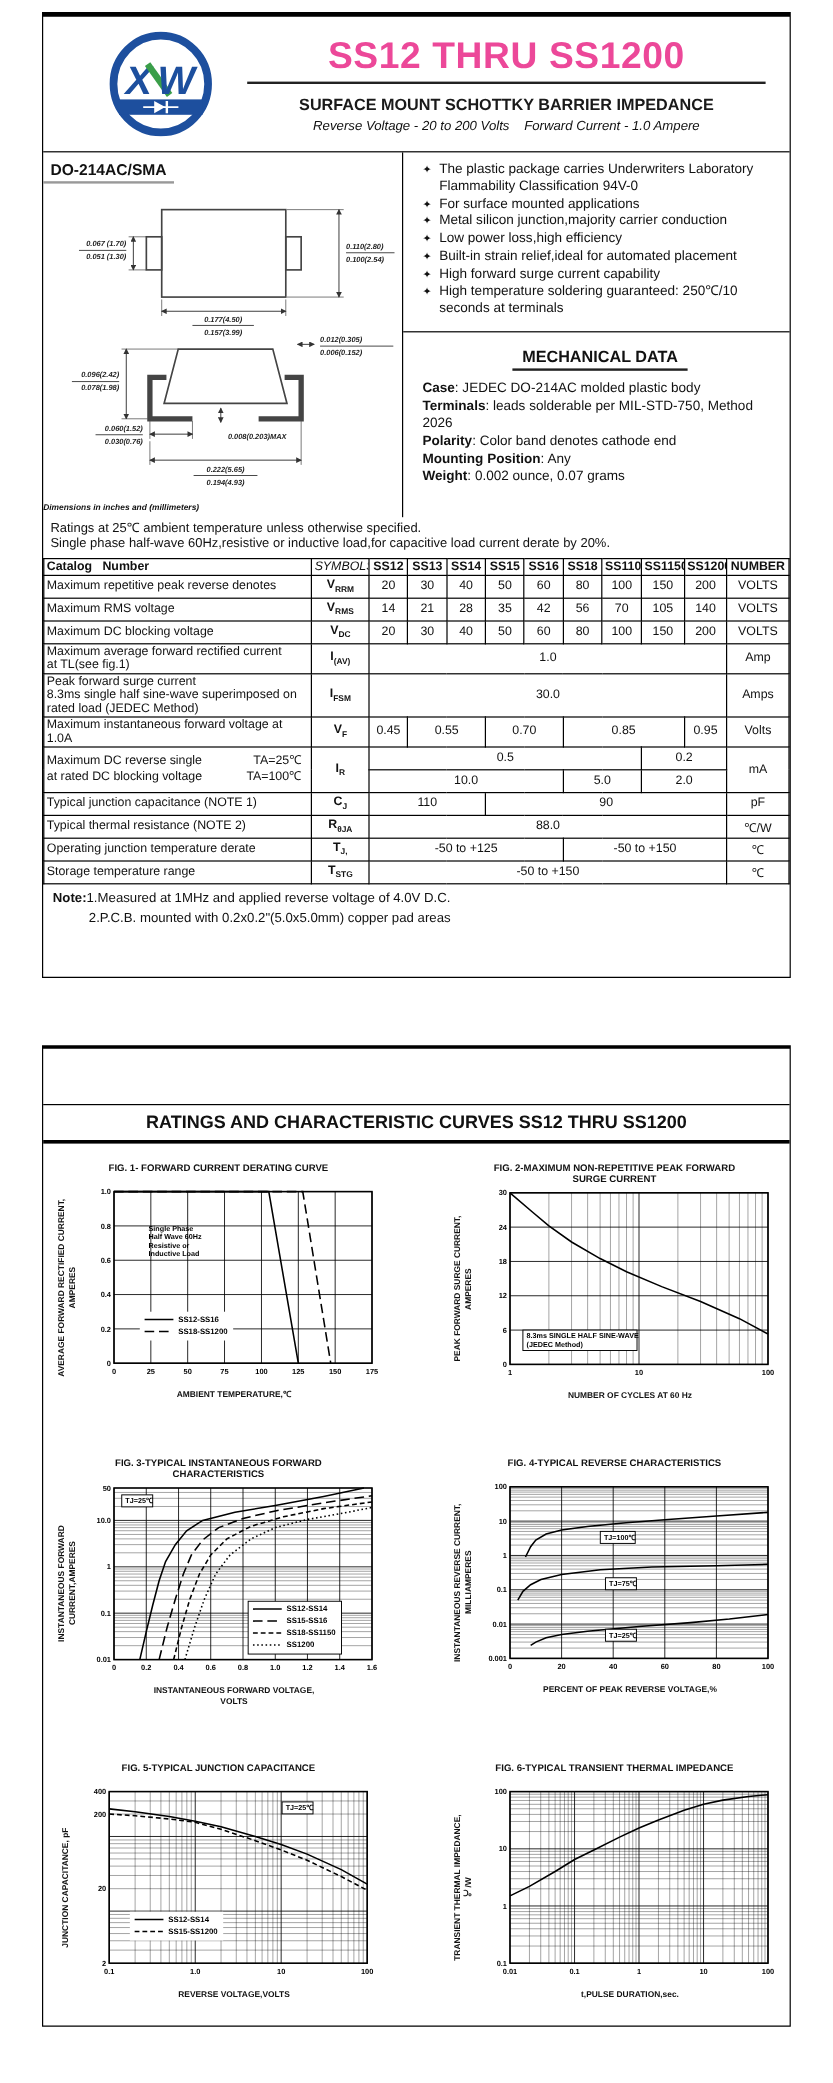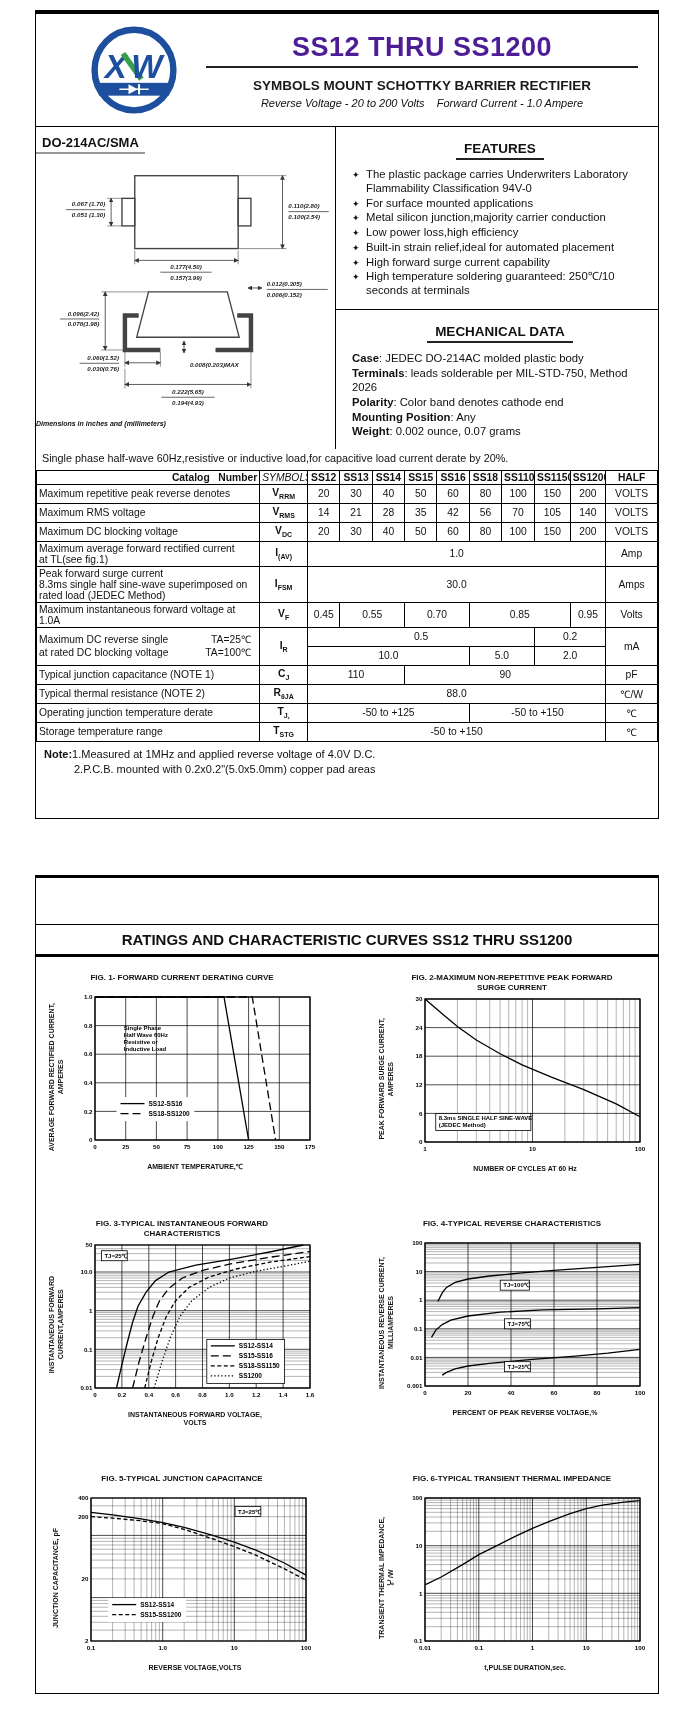--- a/index.html
+++ b/index.html
@@ -5,21 +5,21 @@
   html,body{margin:0;padding:0;background:#fff;}
   body{width:694px;font-family:"Liberation Sans",sans-serif;color:#111;}
   .sheet{width:694px;min-height:1736px;position:relative;padding-top:10px;box-sizing:border-box;}
   .page{margin:0 35px;border:1.5px solid #000;box-sizing:border-box;background:#fff;}
   .page1{border-top:4px solid #000;min-height:788px;}
   .page2{margin-top:56px;border-top:3px solid #000;min-height:812px;}
 
   
   .hdr{display:flex;align-items:center;height:112px;padding:4px 10px 4px 52px;box-sizing:border-box;}
   .hdr-right{flex:1;padding:0 8px 0 24px;}
-  .title{font-size:27px;font-weight:bold;text-align:center;letter-spacing:.5px;color:#4c1d95;}
+  .title{font-size:31px;font-weight:bold;text-align:center;letter-spacing:.5px;color:#ec4899;}
   .title-rule{border:none;border-top:2.5px solid #222;margin:3px 2px 10px 2px;}
   .subtitle{font-size:13.5px;font-weight:bold;text-align:center;color:#1a1a1a;}
   .tagline{font-size:11px;font-style:italic;text-align:center;margin-top:4px;white-space:pre-wrap;}
 
   
   .mid{display:flex;border-top:1.5px solid #000;}
   .pkg{width:300px;border-right:1.5px solid #000;box-sizing:border-box;padding:6px 0 4px 0;text-align:left;}
   .pkg-title{display:inline-block;font-size:13px;font-weight:bold;border-bottom:2px solid #999;padding:0 6px 2px 6px;margin-bottom:2px;}
   .pkg-caption{font-size:7px;font-style:italic;font-weight:bold;margin-top:2px;}
   .pkg svg{font-family:"Liberation Sans",sans-serif;}
@@ -41,21 +41,21 @@
   .mech-line{font-size:11.3px;line-height:1.3;}
   .mech-line b{font-weight:bold;}
 
   
   .banner{border-top:2px solid #000;border-bottom:2px solid #000;text-align:center;font-size:13.5px;font-weight:bold;padding:3px 0;}
   .intro{font-size:10.8px;padding:3px 6px 4px 6px;line-height:1.25;}
 
   
   table.ratings{width:100%;border-collapse:collapse;table-layout:fixed;}
   table.ratings td,table.ratings th{border:1px solid #000;padding:1px 2px;font-size:10.3px;overflow:hidden;}
-  th.cparam{text-align:right;padding-left:14px;font-size:11.5px;font-weight:bold;white-space:pre;margin-left:40px;}
+  th.cparam{text-align:left;padding-left:14px;font-size:11.5px;font-weight:bold;white-space:pre;margin-left:40px;}
   th.csym{font-size:8px;font-style:italic;font-weight:normal;}
   th.cpart{font-size:9px;font-weight:bold;}
   th.cunits{font-size:10px;font-weight:bold;}
   td.param{text-align:left;padding-left:4px;font-size:10.4px;}
   td.param .pline{display:flex;justify-content:space-between;padding-right:6px;line-height:1.3;}
   td.sym{text-align:center;font-weight:bold;font-size:10.5px;}
   td.sym sub{font-size:7px;font-weight:bold;}
   td.val{text-align:center;font-size:10.4px;height:16px;}
   td.units{text-align:center;font-size:9.8px;}
   .notes{font-size:11px;padding:5px 8px 40px 8px;line-height:1.45;}
@@ -88,21 +88,21 @@
         <rect x="12" y="62" width="76" height="14" style="fill: rgb(29, 79, 158);"></rect>
         <g>
           <line x1="34" y1="69" x2="66" y2="69" stroke="#fff" stroke-width="1.6"></line>
           <polygon points="44,63.5 44,74.5 54,69" fill="#fff"></polygon>
           <line x1="55.5" y1="63.5" x2="55.5" y2="74.5" stroke="#fff" stroke-width="2.2"></line>
         </g>
       </svg>
       <div class="hdr-right">
         <div class="title">SS12 THRU SS1200</div>
         <hr class="title-rule">
-        <div class="subtitle">SYMBOLS MOUNT SCHOTTKY BARRIER RECTIFIER</div>
+        <div class="subtitle">SURFACE MOUNT SCHOTTKY BARRIER IMPEDANCE</div>
         <div class="tagline">Reverse Voltage - 20 to 200 Volts    Forward Current - 1.0 Ampere</div>
       </div>
     </div>
 
     <div class="mid">
       <div class="pkg">
         <div><span class="pkg-title">DO-214AC/SMA</span></div>
         <svg viewBox="0 0 300 262" width="296" height="258">
           <defs>
             <marker id="ah" viewBox="0 0 8 8" refX="7" refY="4" markerWidth="6" markerHeight="6" orient="auto-start-reverse">
@@ -162,21 +162,20 @@
             <text x="154" y="242" text-anchor="middle" class="dimtxt">0.222(5.65)</text>
             <line x1="127" y1="245" x2="181" y2="245" class="fdiv"></line>
             <text x="154" y="253" text-anchor="middle" class="dimtxt">0.194(4.93)</text>
           </g>
         </svg>
         <div class="pkg-caption">Dimensions in inches and (millimeters)</div>
       </div>
 
       <div class="feat-mech">
         <div class="blk">
-          <div class="blk-head"><span>FEATURES</span></div>
           <ul class="feat-list" id="feat-list">
               <li><span class="bullet">✦</span>The plastic package carries Underwriters Laboratory Flammability Classification 94V-0</li>
               <li><span class="bullet">✦</span>For surface mounted applications</li>
               <li><span class="bullet">✦</span>Metal silicon junction,majority carrier conduction</li>
               <li><span class="bullet">✦</span>Low power loss,high efficiency</li>
               <li><span class="bullet">✦</span>Built-in strain relief,ideal for automated placement</li>
               <li><span class="bullet">✦</span>High forward surge current capability</li>
               <li><span class="bullet">✦</span>High temperature soldering guaranteed: 250℃/10 seconds at terminals</li>
             </ul>
         </div>
@@ -187,20 +186,21 @@
               <div class="mech-line"><b>Terminals</b>: leads solderable per MIL-STD-750, Method 2026</div>
               <div class="mech-line"><b>Polarity</b>: Color band denotes cathode end</div>
               <div class="mech-line"><b>Mounting Position</b>: Any</div>
               <div class="mech-line"><b>Weight</b>: 0.002 ounce, 0.07 grams</div>
             </div>
         </div>
       </div>
     </div>
 
     <div class="intro">
+      <div>Ratings at 25℃ ambient temperature unless otherwise specified.</div>
       <div>Single phase half-wave 60Hz,resistive or inductive load,for capacitive load current derate by 20%.</div>
     </div>
 
     <table class="ratings">
       <colgroup>
         <col style="width:34.5%">
           <col style="width:7.4%">
         <col style="width:5.0%">
           <col style="width:5.0%">
           <col style="width:5.0%">
@@ -218,21 +218,21 @@
           <th class="csym">SYMBOLS</th>
           <th class="cpart">SS12</th>
           <th class="cpart">SS13</th>
           <th class="cpart">SS14</th>
           <th class="cpart">SS15</th>
           <th class="cpart">SS16</th>
           <th class="cpart">SS18</th>
           <th class="cpart">SS110</th>
           <th class="cpart">SS1150</th>
           <th class="cpart">SS1200</th>
-          <th class="cunits">HALF</th>
+          <th class="cunits">NUMBER</th>
         </tr>
       </thead>
       <tbody id="ratings-body">
           <tr>
             <td class="param" rowspan="1">
               <div>Maximum repetitive peak reverse denotes</div>
             </td>
             <td class="sym" rowspan="1"><span>V</span><sub>RRM</sub></td>
             <td class="val" colspan="1">20</td>
             <td class="val" colspan="1">30</td>

